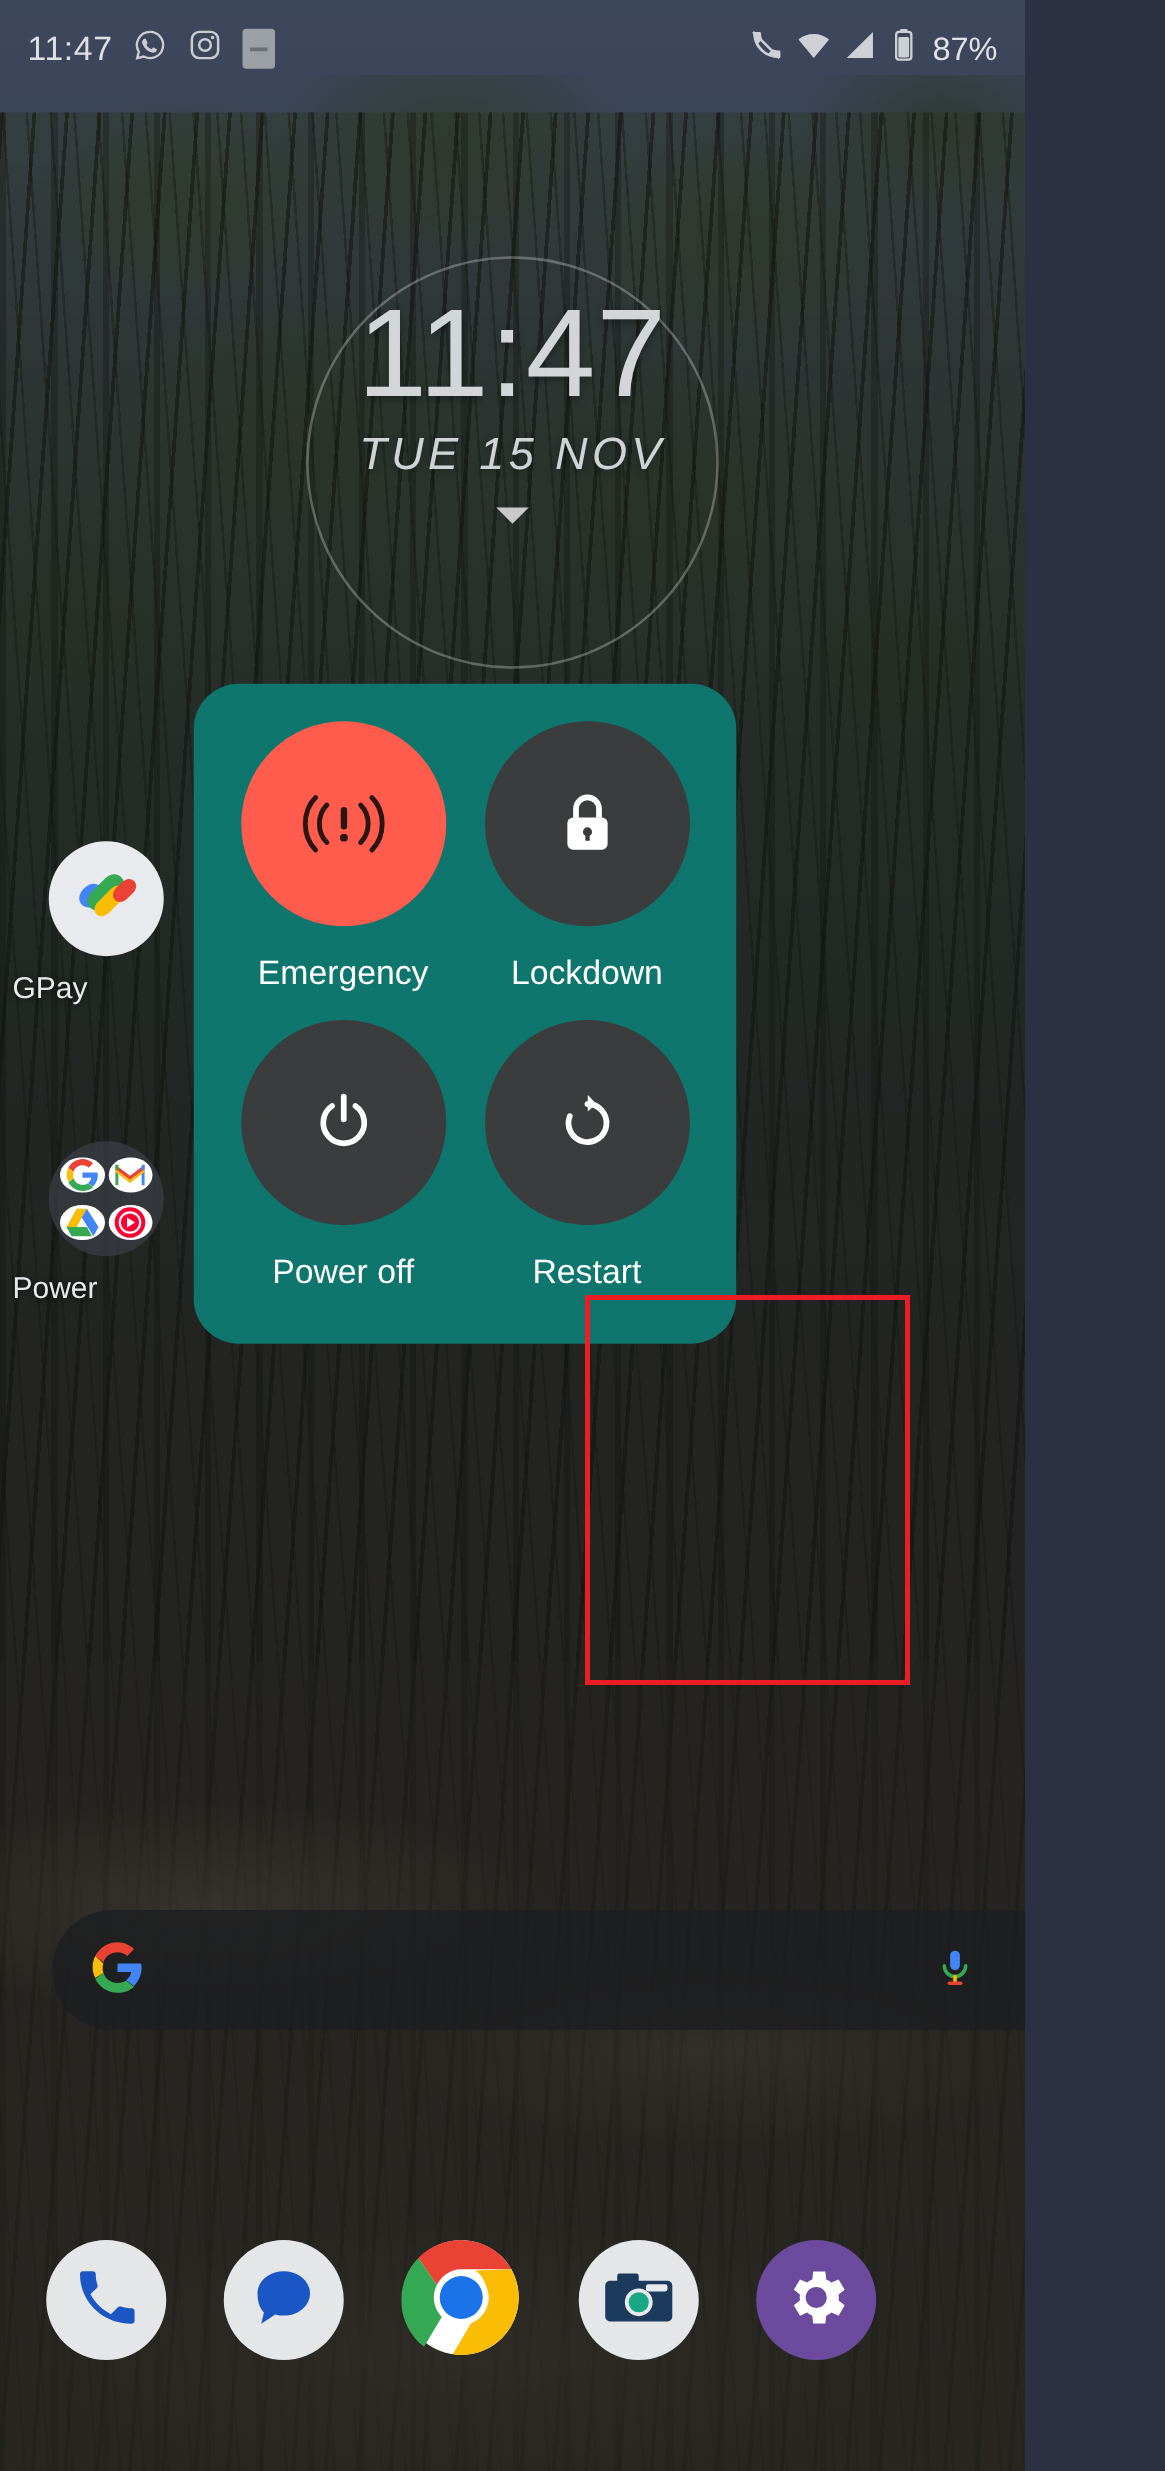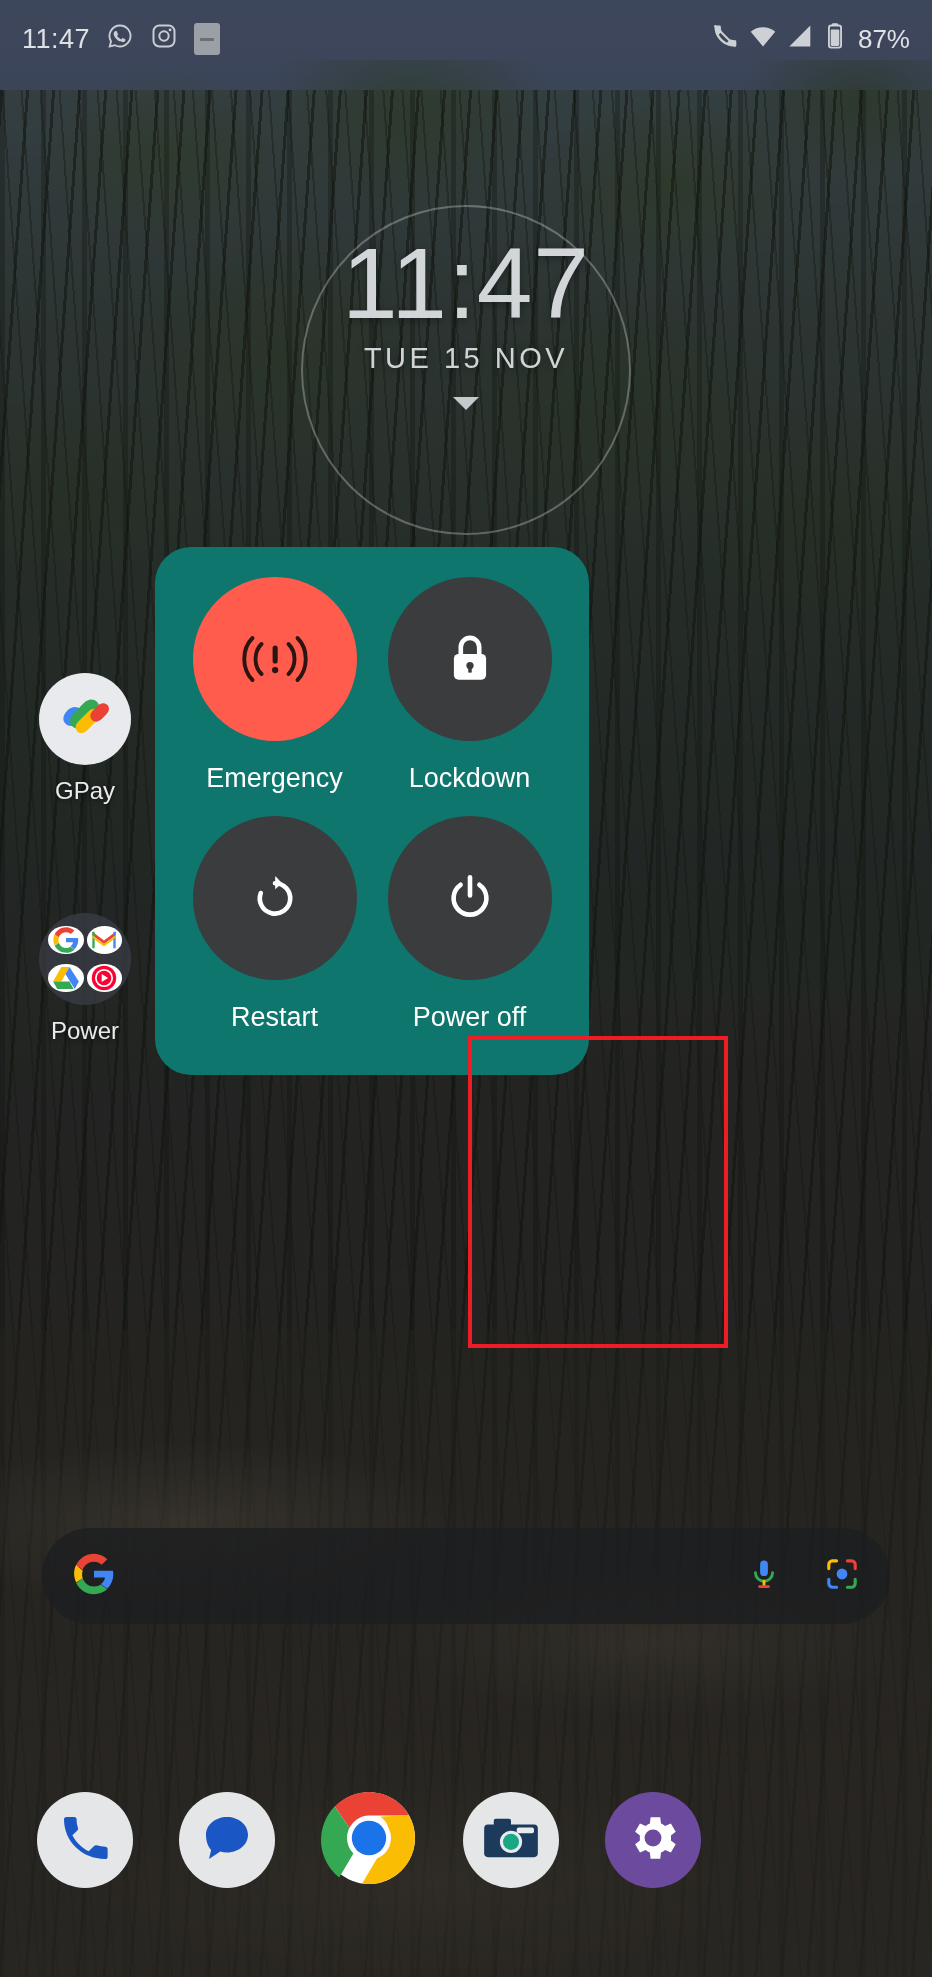--- a/index.html
+++ b/index.html
@@ -4,21 +4,21 @@
 <style>
   * { box-sizing: border-box; margin: 0; padding: 0; }
   html, body {
     width: 932px; height: 1977px;
     overflow: hidden;
     font-family: "Liberation Sans", sans-serif;
     background: #2b3142;
   }
 
   
-  #screen { position: relative; width: 932px; height: 1977px; overflow: hidden; }
+  #screen { position: relative; width: 820px; height: 1977px; overflow: hidden; }
 
   .wall {
     position: absolute; inset: 0;
     background:
       
       linear-gradient(180deg,
         rgba(84,96,126,1) 0px,
         rgba(80,92,120,1) 120px,
         rgba(72,84,106,0.55) 300px,
         rgba(46,54,48,0.25) 600px,
@@ -92,32 +92,32 @@
     border-radius: 50%;
     pointer-events: none;
   }
   .cw-temp { position: relative; font-size: 31px; font-weight: 400; letter-spacing:.5px; color: rgba(240,242,244,.93); }
   .cw-time {
     position: relative; font-size: 100px; font-weight: 300;
     line-height: 1.05; letter-spacing: 1px; margin-top: 6px;
     color: rgba(226,229,232,.92);
   }
   .cw-date {
-    position: relative; font-size: 29px; letter-spacing: 3.5px;
-    margin-top: 6px; color: rgba(224,227,230,.92);
+    position: relative; font-size: 36px; letter-spacing: 3.5px;
+    margin-top: 6px; color: rgba(224,227,230,.92); font-style: italic;
   }
   .cw-caret {
     position: relative; margin: 22px auto 0; width: 0; height: 0;
     border-left: 13px solid transparent; border-right: 13px solid transparent;
     border-top: 13px solid rgba(226,229,232,.85);
   }
 
   
   .app {
-    position: absolute; width: 150px; text-align: center; z-index: 3;
+    position: absolute; width: 150px; text-align: left; z-index: 3;
   }
   .app .ic {
     width: 92px; height: 92px; margin: 0 auto; border-radius: 50%;
     display: flex; align-items: center; justify-content: center;
     overflow: hidden;
   }
   .app .lbl {
     margin-top: 12px; font-size: 24px; color: #e8eaec;
     text-shadow: 0 1px 5px rgba(0,0,0,.6);
   }
@@ -325,36 +325,36 @@
           <rect x="3.6" y="11.4" width="16.8" height="13.4" rx="2.4" fill="#ffffff"></rect>
           <circle cx="12" cy="17.4" r="1.9" fill="#3b3c3d"></circle>
           <rect x="11.1" y="17.4" width="1.8" height="3.7" fill="#3b3c3d"></rect>
         </svg>
       </div>
       <div class="pm-label">Lockdown</div>
     </div>
 
     <div class="pm-item">
       <div class="pm-circle">
+        <svg width="48" height="52" viewBox="0 0 24 26">
+          <path fill="none" stroke="#ffffff" stroke-width="2.3" stroke-linecap="round" d="M7.3 6.4a8.2 8.2 0 1 0 9.4 0"></path>
+          <path stroke="#ffffff" stroke-width="2.3" stroke-linecap="round" d="M12 2.6v9.1"></path>
+        </svg>
+      </div>
+      <div class="pm-label">Power off</div>
+    </div>
+
+    <div class="pm-item">
+      <div class="pm-circle">
         <svg width="48" height="48" viewBox="0 0 24 24">
           <path fill="none" stroke="#ffffff" stroke-width="2.3" stroke-linecap="round" d="M12 4.6a7.6 7.6 0 1 1-7.1 4.9"></path>
           <path fill="#ffffff" d="M12.4 1.2l3.1 3.4-3.4 3V1.2z"></path>
         </svg>
       </div>
       <div class="pm-label">Restart</div>
-    </div>
-
-    <div class="pm-item">
-      <div class="pm-circle">
-        <svg width="48" height="52" viewBox="0 0 24 26">
-          <path fill="none" stroke="#ffffff" stroke-width="2.3" stroke-linecap="round" d="M7.3 6.4a8.2 8.2 0 1 0 9.4 0"></path>
-          <path stroke="#ffffff" stroke-width="2.3" stroke-linecap="round" d="M12 2.6v9.1"></path>
-        </svg>
-      </div>
-      <div class="pm-label">Power off</div>
     </div>
 
   </div>
 
   <div class="highlight-box"></div>
 
   <div class="searchpill">
     <span>
       <svg width="44" height="44" viewBox="0 0 48 48">
           <path fill="#4285f4" d="M45 24.5c0-1.6-.1-2.7-.4-4H24v7.4h12c-.2 2-1.5 5-4.4 7l6.7 5.2C42.2 36.3 45 30.9 45 24.5z"></path>

